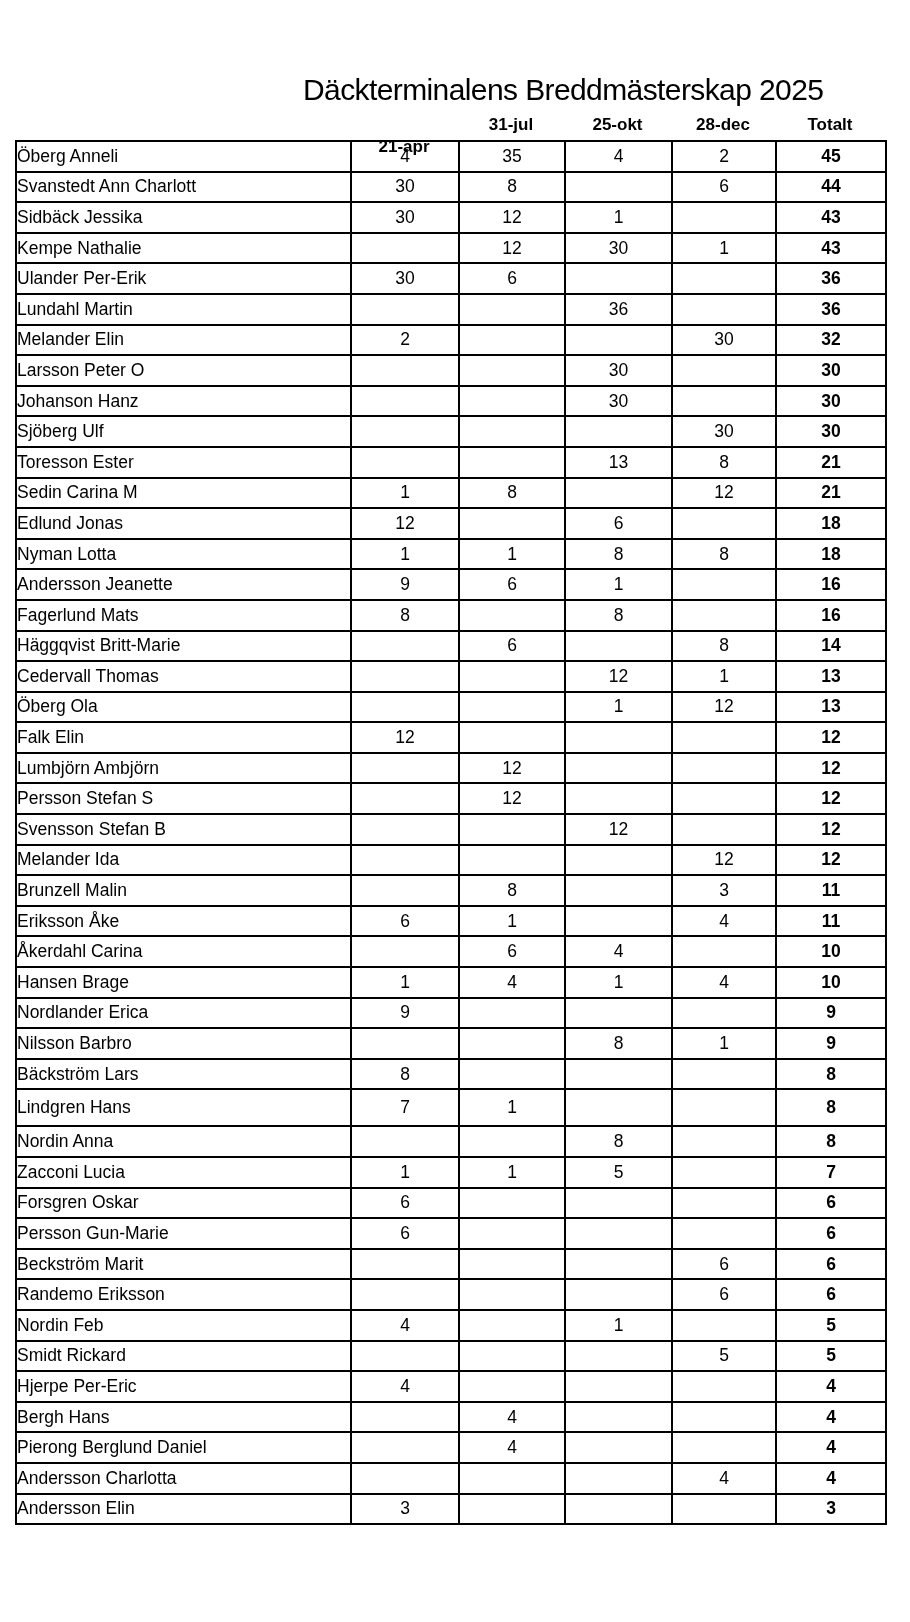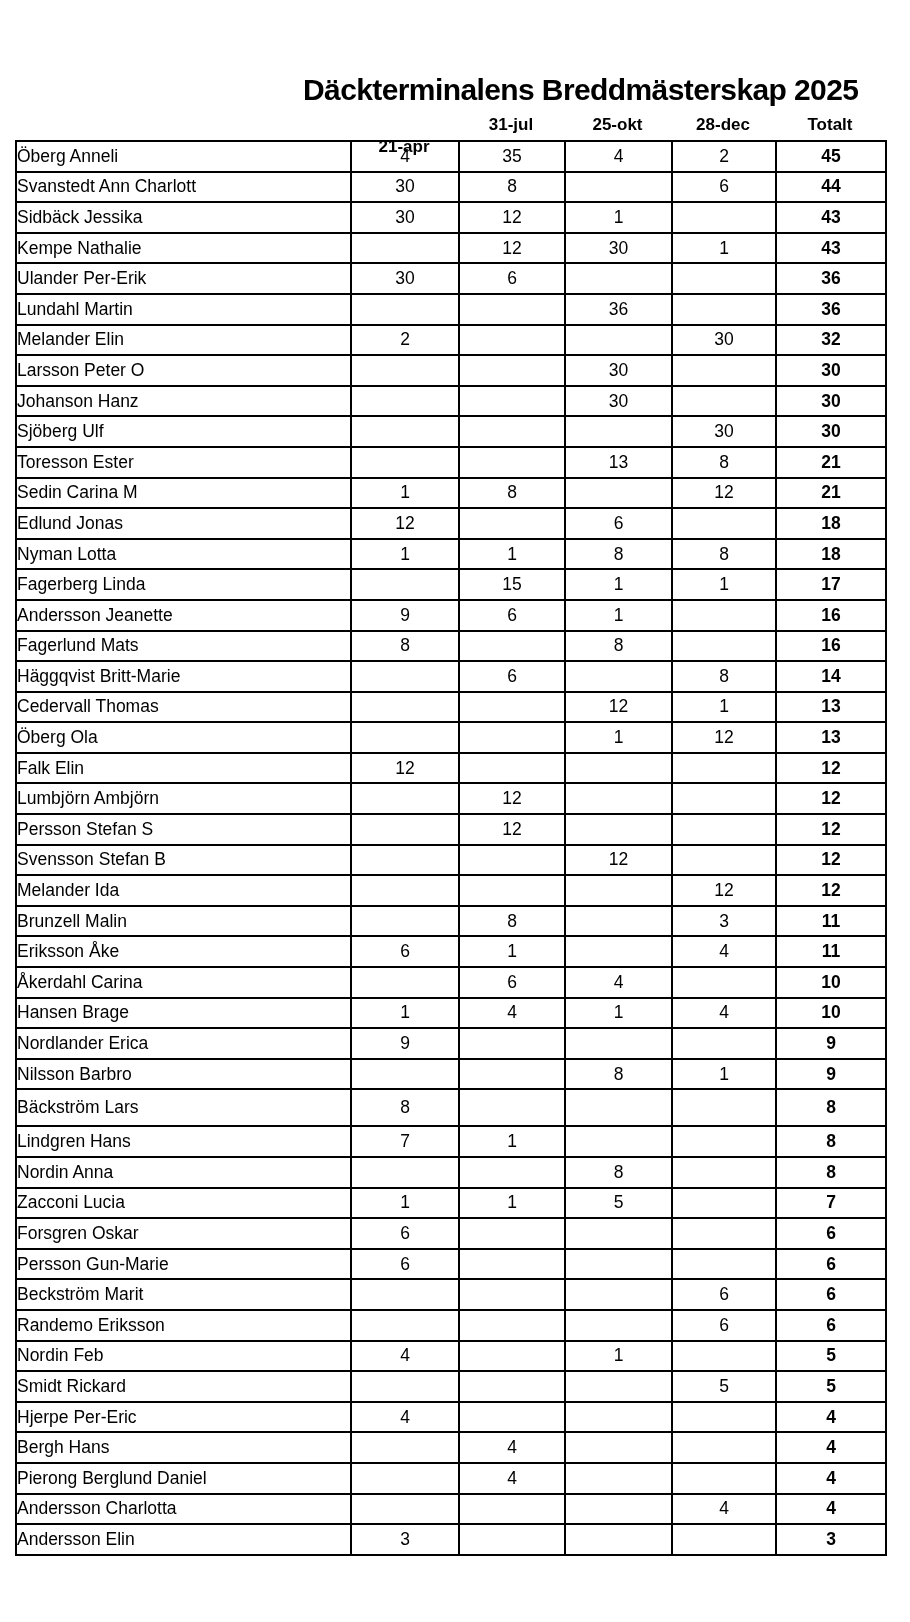--- a/index.html
+++ b/index.html
@@ -12,21 +12,21 @@
     width: 910px;
     height: 1622px;
     font-family: "Liberation Sans", sans-serif;
     color: #000000;
   }
   .page-title {
     position: absolute;
     left: 303px;
     top: 53px;
     font-size: 30px;
-    font-weight: bold;
+    font-weight: normal;
     letter-spacing: -0.6px;
     white-space: nowrap;
   }
   .sheet {
     position: absolute;
     left: 15px;
     top: 110px;
     width: 870px;
   }
   .header-row {
@@ -197,28 +197,20 @@
         </tr>
         <tr>
           <td class="name">Nyman Lotta</td>
           <td class="num">1</td>
           <td class="num">1</td>
           <td class="num">8</td>
           <td class="num">8</td>
           <td class="total">18</td>
         </tr>
         <tr>
-          <td class="name">Fagerberg Linda</td>
-          <td class="num"></td>
-          <td class="num">15</td>
-          <td class="num">1</td>
-          <td class="num">1</td>
-          <td class="total">17</td>
-        </tr>
-        <tr>
           <td class="name">Andersson Jeanette</td>
           <td class="num">9</td>
           <td class="num">6</td>
           <td class="num">1</td>
           <td class="num"></td>
           <td class="total">16</td>
         </tr>
         <tr>
           <td class="name">Fagerlund Mats</td>
           <td class="num">8</td>

